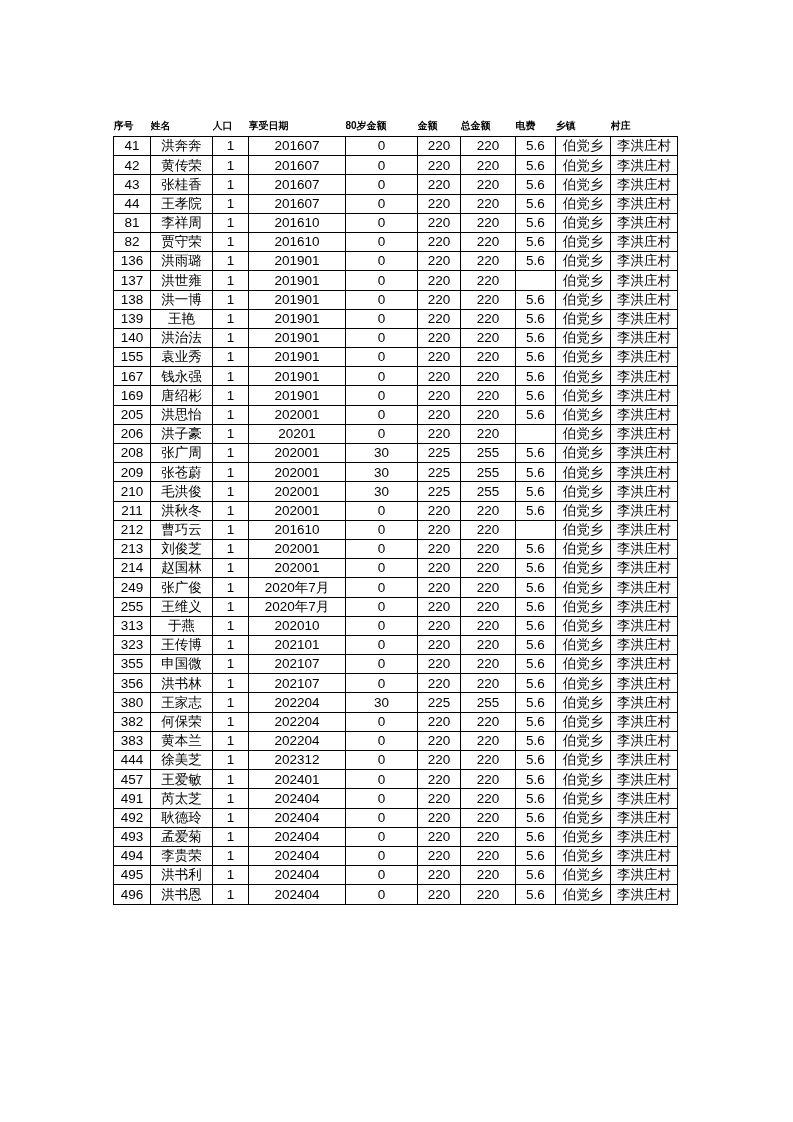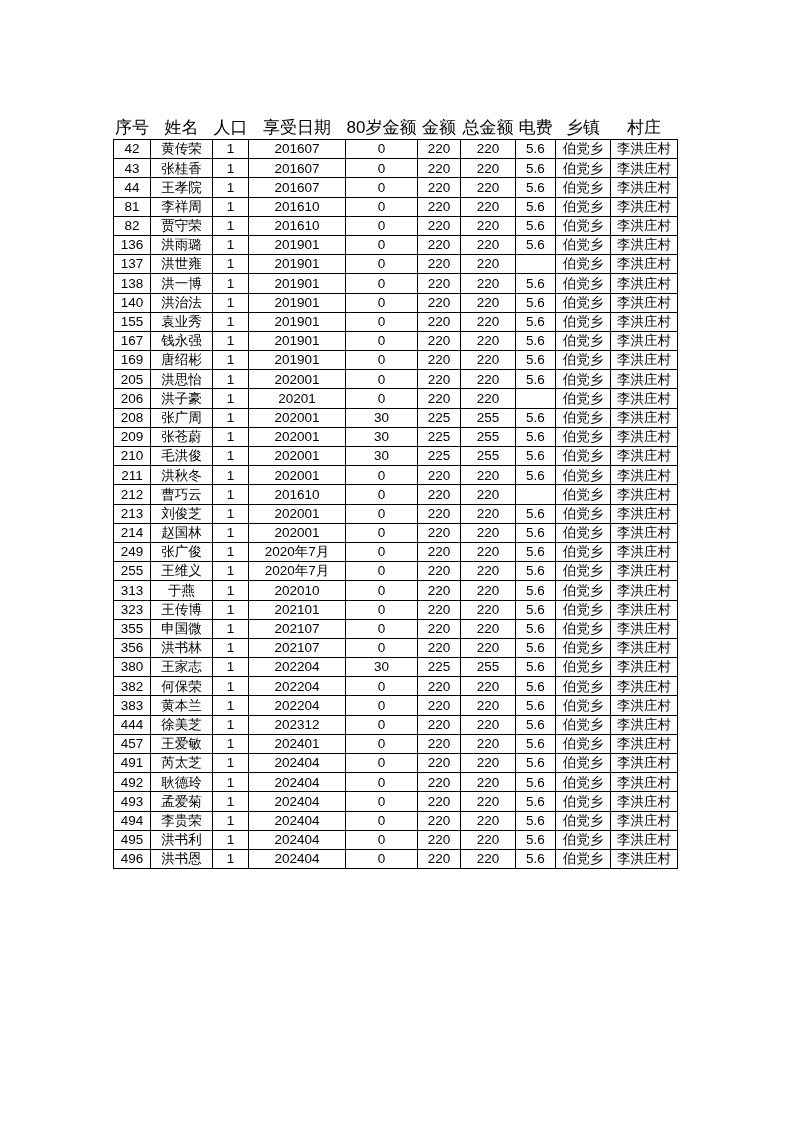--- a/index.html
+++ b/index.html
@@ -29,25 +29,25 @@
   table.roster col.c2 { width: 36px; }
   table.roster col.c3 { width: 97px; }
   table.roster col.c4 { width: 72px; }
   table.roster col.c5 { width: 43px; }
   table.roster col.c6 { width: 55px; }
   table.roster col.c7 { width: 40px; }
   table.roster col.c8 { width: 55px; }
   table.roster col.c9 { width: 67px; }
   table.roster thead th {
     border: none;
-    font-weight: normal;
-    font-size: 17px;
+    font-weight: bold;
+    font-size: 10px;
     height: 20px;
     padding: 0;
-    text-align: center;
+    text-align: left;
     white-space: nowrap;
     overflow: hidden;
   }
   table.roster tbody td {
     border: 1.5px solid #000000;
     font-size: 13.5px;
     height: 18.2px;
     line-height: 1;
     padding: 0;
     text-align: center;
@@ -82,20 +82,32 @@
           <th>80岁金额</th>
           <th>金额</th>
           <th>总金额</th>
           <th>电费</th>
           <th>乡镇</th>
           <th>村庄</th>
         </tr>
     </thead>
     <tbody id="body-rows">
         <tr>
+          <td>41</td>
+          <td>洪奔奔</td>
+          <td>1</td>
+          <td>201607</td>
+          <td>0</td>
+          <td>220</td>
+          <td>220</td>
+          <td>5.6</td>
+          <td>伯党乡</td>
+          <td>李洪庄村</td>
+        </tr>
+        <tr>
           <td>42</td>
           <td>黄传荣</td>
           <td>1</td>
           <td>201607</td>
           <td>0</td>
           <td>220</td>
           <td>220</td>
           <td>5.6</td>
           <td>伯党乡</td>
           <td>李洪庄村</td>
@@ -168,20 +180,32 @@
           <td>0</td>
           <td>220</td>
           <td>220</td>
           <td></td>
           <td>伯党乡</td>
           <td>李洪庄村</td>
         </tr>
         <tr>
           <td>138</td>
           <td>洪一博</td>
+          <td>1</td>
+          <td>201901</td>
+          <td>0</td>
+          <td>220</td>
+          <td>220</td>
+          <td>5.6</td>
+          <td>伯党乡</td>
+          <td>李洪庄村</td>
+        </tr>
+        <tr>
+          <td>139</td>
+          <td>王艳</td>
           <td>1</td>
           <td>201901</td>
           <td>0</td>
           <td>220</td>
           <td>220</td>
           <td>5.6</td>
           <td>伯党乡</td>
           <td>李洪庄村</td>
         </tr>
         <tr>

